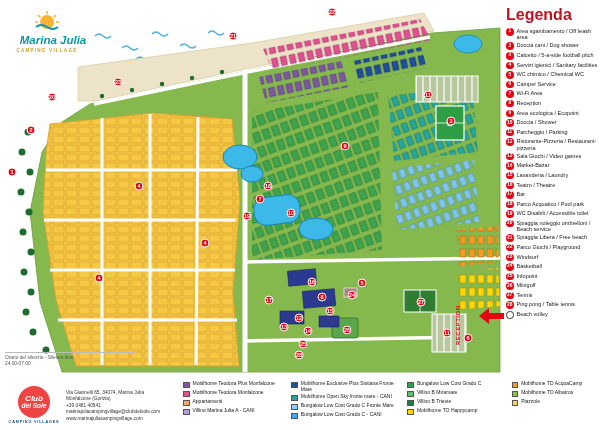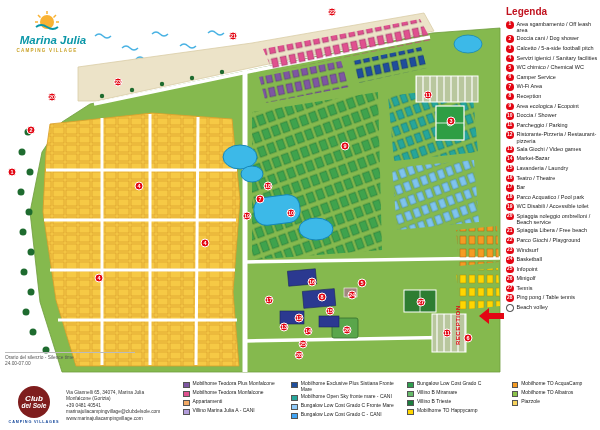--- a/index.html
+++ b/index.html
@@ -16,37 +16,37 @@
     transform: translate(-50%, -50%); border: 0.5px solid #fff; line-height: 1;
   }
 
   
   .brand { position: absolute; left: 6px; top: 8px; width: 82px; text-align: center; z-index: 4; }
   .brand-title { color: #0b97a8; font-style: italic; font-weight: bold; font-size: 11.5px; line-height: 1.05; margin-left: 12px; }
   .brand-sub { color: #c9a227; font-size: 4.6px; letter-spacing: 1.2px; margin-top: 2px; font-weight: bold; }
 
   
   .legend { position: absolute; left: 506px; top: 6px; width: 92px; z-index: 4; }
-  .legend-title { color: #c1121f; font-weight: bold; font-size: 10px; margin-bottom: 4px; }
+  .legend-title { color: #c1121f; font-weight: bold; font-size: 16px; margin-bottom: 4px; }
   .legend-item { display: flex; gap: 3px; align-items: flex-start; margin-bottom: 2.1px; }
   .legend-num {
     flex: 0 0 auto; width: 7.5px; height: 7.5px; border-radius: 50%;
     background: #e30613; color: #fff; font-size: 4.8px; font-weight: bold;
     display: flex; align-items: center; justify-content: center; line-height: 1;
   }
   .legend-num-icon { background: #fff; border: 1px solid #333; }
   .legend-label { font-size: 5.5px; line-height: 1.12; color: #1a1a1a; }
 
   
   .silence { position: absolute; left: 5px; top: 352px; width: 130px; font-size: 4.8px; color: #555; line-height: 1.3; z-index: 4; border-top: 0.5px solid #bbb; padding-top: 2px; }
 
   
   .club { position: absolute; left: 8px; top: 386px; width: 52px; text-align: center; z-index: 4; }
   .club-circle {
-    width: 32px; height: 32px; border-radius: 50%; background: #7f1d1d; margin: 0 auto;
+    width: 32px; height: 32px; border-radius: 50%; background: #ef4444; margin: 0 auto;
     color: #fff; font-style: italic; font-weight: bold; display: flex; flex-direction: column;
     align-items: center; justify-content: center; line-height: 1;
   }
   .club-l1 { font-size: 8px; } .club-l2 { font-size: 6.5px; }
   .club-sub { color: #16499c; font-size: 3.8px; font-weight: bold; letter-spacing: 0.8px; margin-top: 1.5px; }
   .contact { position: absolute; left: 66px; top: 390px; width: 112px; font-size: 4.8px; line-height: 1.35; color: #333; z-index: 4; }
 
   
   .accom { position: absolute; left: 183px; top: 381px; width: 414px; display: flex; gap: 5px; z-index: 4; }
   .accom-col { display: flex; flex-direction: column; gap: 2px; }

